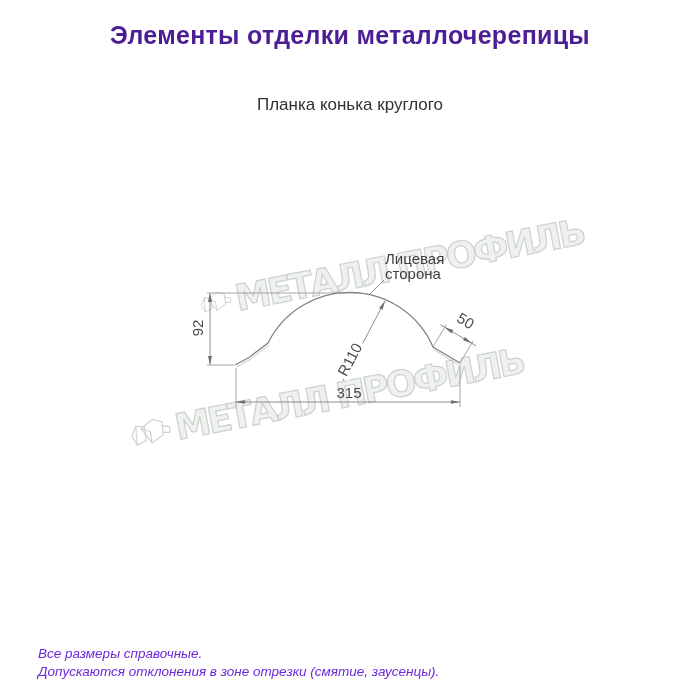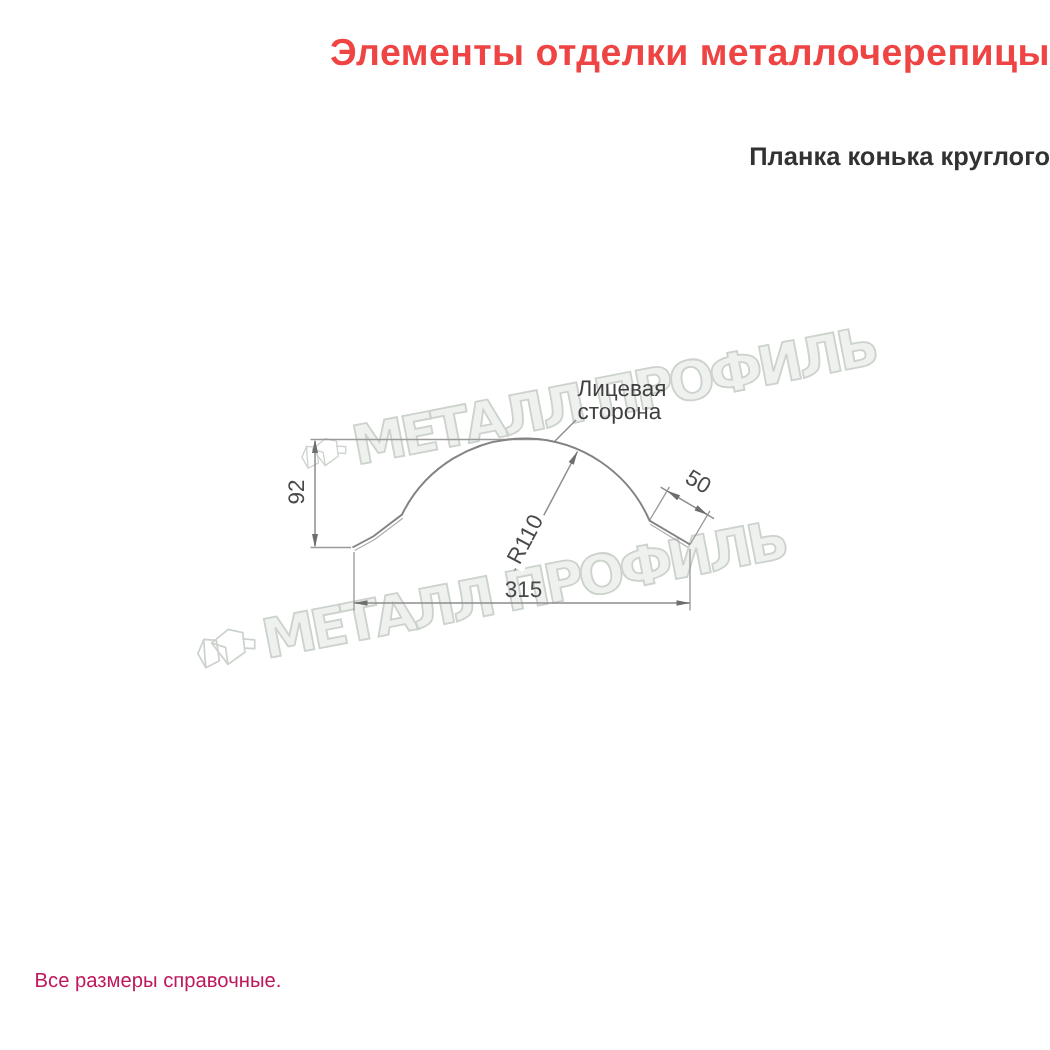--- a/index.html
+++ b/index.html
@@ -3,43 +3,43 @@
 <meta charset="utf-8">
 <style>
   html,body{margin:0;padding:0;}
   body{
     width:700px;height:700px;position:relative;overflow:hidden;
     background:#ffffff;
     font-family:"Liberation Sans", sans-serif;
   }
   .page-title{
     position:absolute;left:0;top:21px;width:700px;
-    text-align:right;font-size:25px;font-weight:bold;color:#ef4444;
+    text-align:center;font-size:25px;font-weight:bold;color:#4c1d95;
     letter-spacing:0.3px;margin:0;
   }
   .subtitle{
     position:absolute;left:0;top:95px;width:700px;
-    text-align:right;font-size:17px;font-weight:bold;color:#323232;
+    text-align:center;font-size:17px;font-weight:normal;color:#323232;
     line-height:19px;
   }
   .watermark{
     position:absolute;display:flex;align-items:center;gap:3px;
     transform:rotate(-11deg);pointer-events:none;
   }
   .wm-top{left:196px;top:230px;width:390px;height:76px;}
   .wm-bottom{left:126px;top:360px;width:400px;height:76px;}
   .wm-text{
     font-family:"DejaVu Sans", sans-serif;font-weight:bold;font-size:36px;
     letter-spacing:-3px;white-space:nowrap;
     color:#eef1ee;-webkit-text-stroke:1.2px #ccd2cc;
   }
   .drawing-layer{position:absolute;left:0;top:0;pointer-events:none;}
   .footer{
-    position:absolute;left:23px;top:645px;width:650px;
-    font-size:13.5px;color:#be185d;line-height:18px;
+    position:absolute;left:38px;top:645px;width:650px;
+    font-size:13.5px;color:#6d28d9;line-height:18px;font-style:italic;
   }
   svg text{font-family:"Liberation Sans", sans-serif;}
 </style>
 </head>
 <body>
 
 <h1 class="page-title">Элементы отделки металлочерепицы</h1>
 
 <div class="subtitle">
   <div>Планка конька круглого</div>
@@ -117,13 +117,14 @@
   <text x="351" y="360" transform="rotate(-62 351 360)" text-anchor="middle" dominant-baseline="middle" font-size="15" fill="#4a4a4a">R110</text>
 
   <g fill="#3f3f3f" font-size="15">
     <text x="385" y="264">Лицевая</text>
     <text x="385" y="279">сторона</text>
   </g>
 </svg>
 
 <div class="footer">
   <div>Все размеры справочные.</div>
+  <div>Допускаются отклонения в зоне отрезки (смятие, заусенцы).</div>
 </div>
 
 </body></html>

